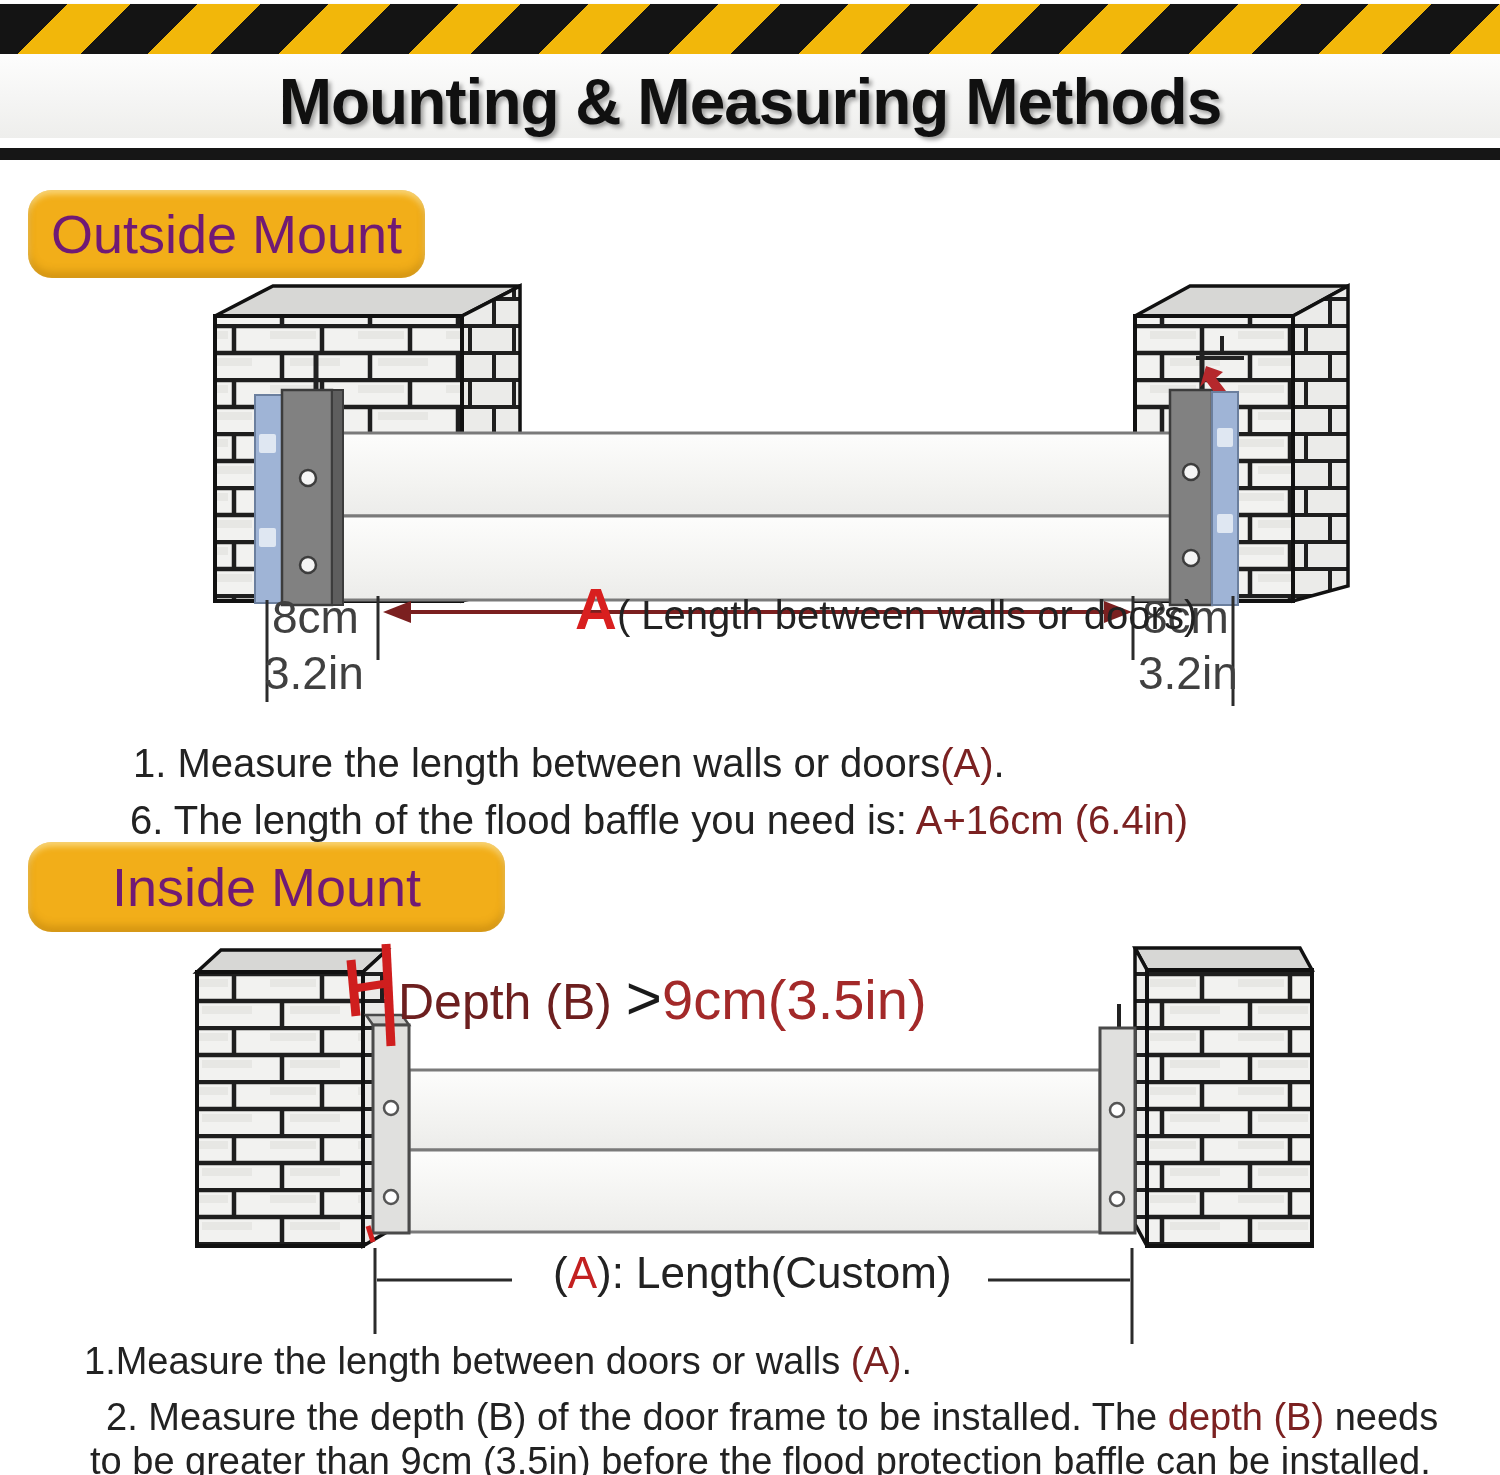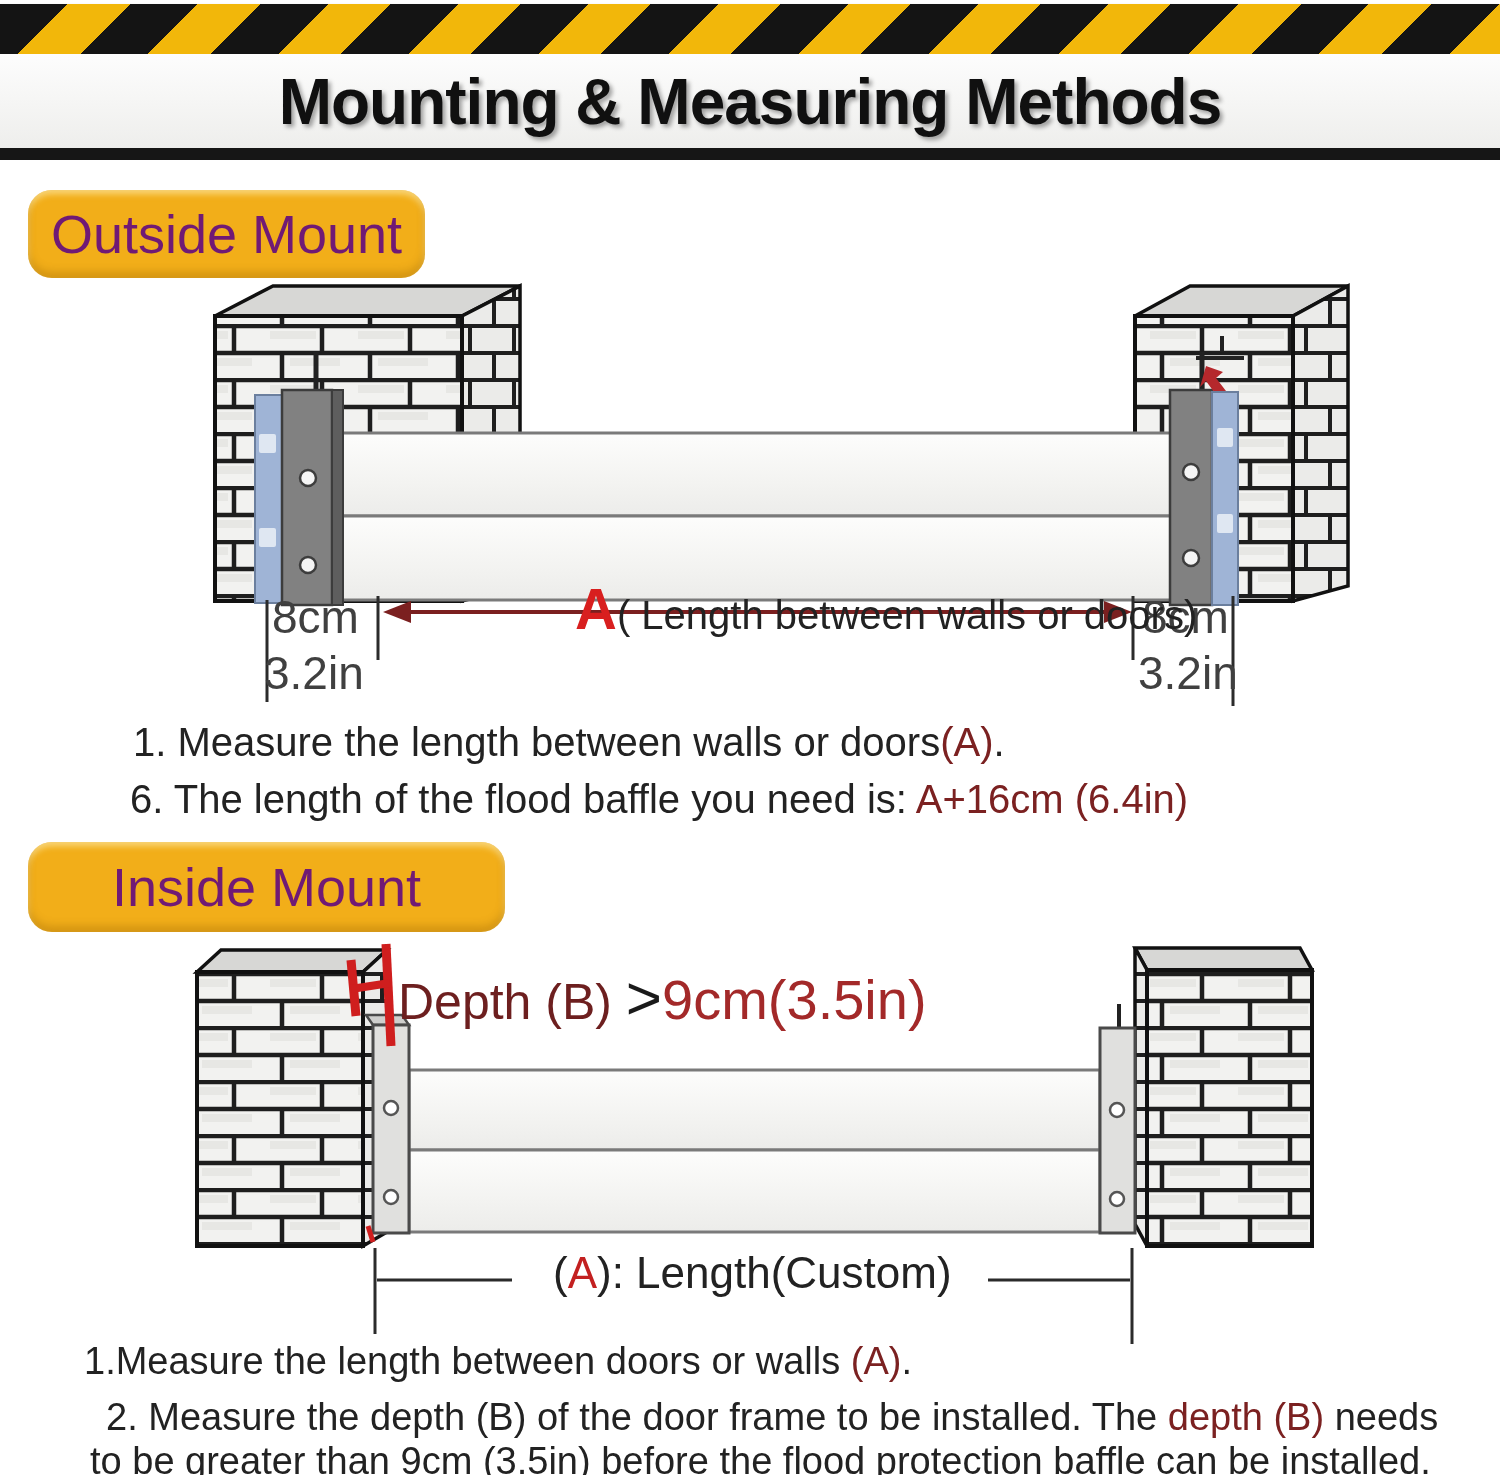--- a/index.html
+++ b/index.html
@@ -9,21 +9,21 @@
   }
   .abs { position:absolute; }
 
   
   .hazard {
     left:0; top:4px; width:1500px; height:50px;
     background:repeating-linear-gradient(135deg, #141414 0 48px, #f2b70a 48px 92px);
     box-shadow:0 2px 3px rgba(0,0,0,.35);
   }
   .title-band {
-    left:0; top:54px; width:1500px; height:94px;
+    left:0; top:54px; width:1500px; height:84px;
     background:linear-gradient(#fdfdfd,#eeeeec);
   }
   .page-title {
     width:100%; line-height:96px; text-align:center;
     font-size:64px; font-weight:bold; letter-spacing:-1px; color:#101010;
     text-shadow:3px 3px 4px rgba(0,0,0,.35);
     white-space:nowrap;
   }
   .underbar { left:0; top:148px; width:1500px; height:12px; background:#161616; }
 
@@ -33,21 +33,21 @@
     display:flex; align-items:center; justify-content:center;
     font-size:54px; white-space:nowrap;
     box-shadow:inset 0 -6px 8px rgba(140,90,0,.30), inset 0 4px 6px rgba(255,240,180,.65);
   }
   .badge-outside { left:28px; top:190px; width:397px; height:88px; }
   .badge-inside  { left:28px; top:842px; width:477px; height:90px; }
 
   
   .txt { color:#222222; white-space:nowrap; }
   .mlabel { font-size:46px; color:#404040; white-space:nowrap; }
-  .body-txt { font-size:40px; }
+  .body-txt { font-size:40px;margin-top:21px; }
   .body-sm  { font-size:38px; }
   .em-red   { color:#7b2121; }
 
   .span-line { left:575px; top:575px; white-space:nowrap; }
   .span-line .big-a { font-size:58px; font-weight:bold; color:#d81f1f; }
   .span-line .rest  { font-size:40px; color:#222; }
 
   .depth-line { left:398px; top:946px; white-space:nowrap;margin-top:16px; }
   .depth-line .d1 { font-size:50px; color:#6d1f1f; }
   .depth-line .d2 { font-size:62px; color:#1a1a1a; }

